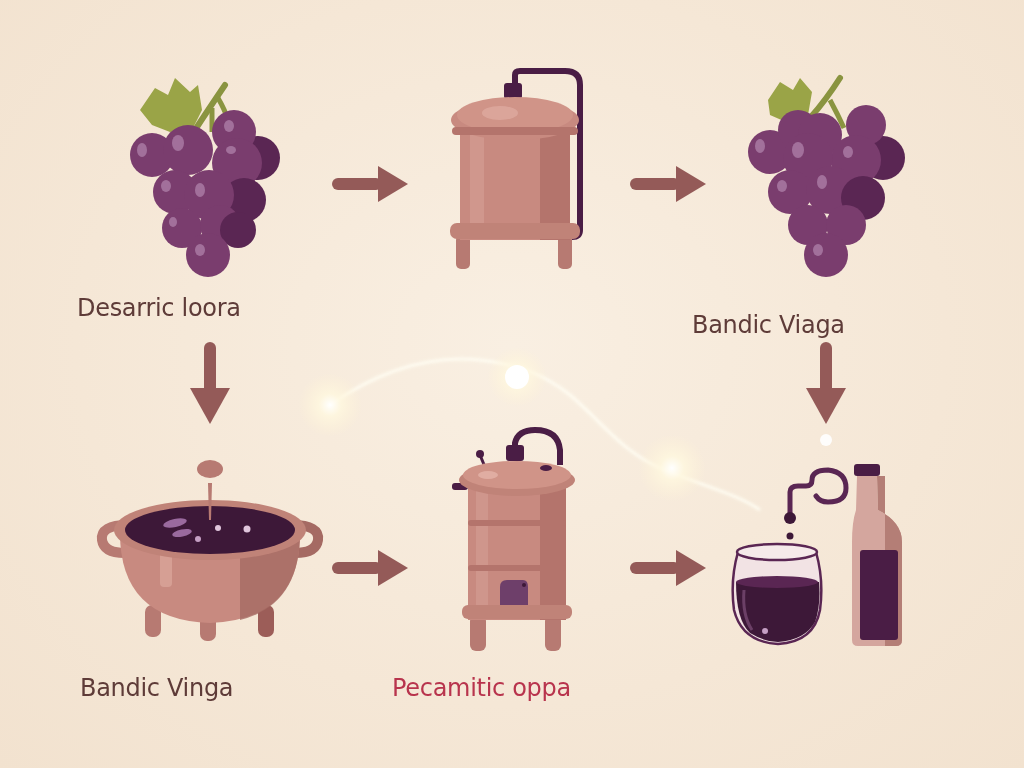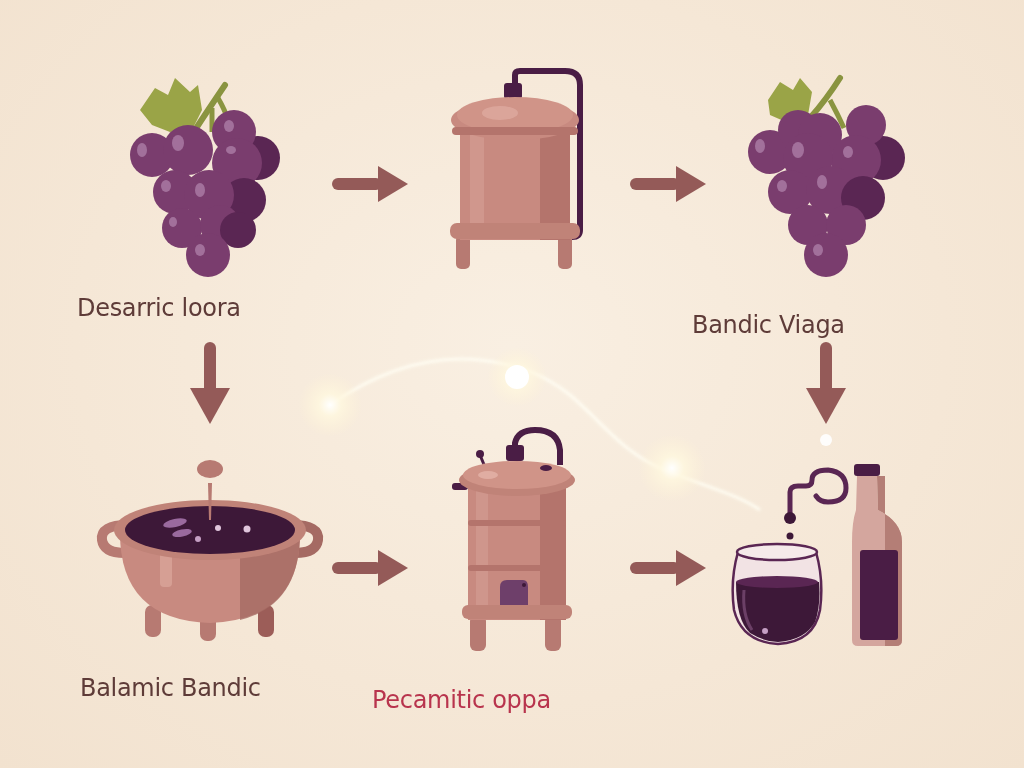--- a/index.html
+++ b/index.html
@@ -169,21 +169,21 @@
       <ellipse cx="85" cy="68" rx="12" ry="4" fill="#9a6a9e" transform="rotate(-12 85 68)"></ellipse>
       <ellipse cx="92" cy="78" rx="10" ry="3.5" fill="#9a6a9e" transform="rotate(-12 92 78)"></ellipse>
       <circle cx="108" cy="84" r="3" fill="#c59fc4"></circle>
       <circle cx="128" cy="73" r="3" fill="#e0c6dc"></circle>
       <circle cx="157" cy="74" r="3.5" fill="#e0c6dc"></circle>
       <path d="M118 28 L122 28 L121 65 L119 65 Z" fill="#b77a72"></path>
       <ellipse cx="120" cy="14" rx="13" ry="9" fill="#b77a72"></ellipse>
     </svg>
   </div>
 
-  <div class="label" style="left:80px;top:674px;">Balamic Bandic</div>
+  <div class="label" style="left:80px;top:674px;">Bandic Vinga</div>
 
   <svg class="arrow" style="left:328px;top:546px;" width="84" height="44" viewBox="0 0 84 44">
     <rect x="4" y="16" width="50" height="12" rx="6" fill="#945a58"></rect>
     <polygon points="50,4 80,22 50,40" fill="#945a58"></polygon>
   </svg>
 
   <div class="node" style="left:440px;top:425px;width:150px;height:230px;">
     <svg width="150" height="230" viewBox="0 0 150 230">
       <path d="M75 25 L75 18 Q78 5 95 5 Q118 5 120 25 L120 40" stroke="#4a1d45" stroke-width="6" fill="none"></path>
       <rect x="66" y="20" width="18" height="16" rx="3" fill="#4a1d45"></rect>
@@ -200,21 +200,21 @@
       <ellipse cx="48" cy="50" rx="10" ry="4" fill="#e0ada2"></ellipse>
       <ellipse cx="106" cy="43" rx="6" ry="3" fill="#4a1d45"></ellipse>
       <rect x="28" y="95" width="98" height="6" rx="3" fill="#b4746c"></rect>
       <rect x="28" y="140" width="98" height="6" rx="3" fill="#b4746c"></rect>
       <path d="M60 188 L60 162 Q60 155 67 155 L83 155 Q88 155 88 162 L88 188 Z" fill="#6e3f6a"></path>
       <circle cx="84" cy="160" r="2" fill="#3d1838"></circle>
       <rect x="22" y="180" width="110" height="14" rx="6" fill="#c08378"></rect>
     </svg>
   </div>
 
-  <div class="label accent" style="left:372px;top:674px;margin-top:12px;">Pecamitic oppa</div>
+  <div class="label accent" style="left:392px;top:674px;">Pecamitic oppa</div>
 
   <svg class="arrow" style="left:626px;top:546px;" width="84" height="44" viewBox="0 0 84 44">
     <rect x="4" y="16" width="50" height="12" rx="6" fill="#945a58"></rect>
     <polygon points="50,4 80,22 50,40" fill="#945a58"></polygon>
   </svg>
 
   <div class="node" style="left:720px;top:430px;width:200px;height:225px;">
     <svg width="200" height="225" viewBox="0 0 200 225">
       <path d="M70 88 L70 62 Q70 56 78 56 L86 56 Q92 56 92 50 Q92 40 108 40 Q126 42 126 58 Q126 72 108 72 Q100 72 96 66" stroke="#5a2653" stroke-width="5" fill="none" stroke-linecap="round"></path>
       <circle cx="70" cy="88" r="6" fill="#3d1838"></circle>

